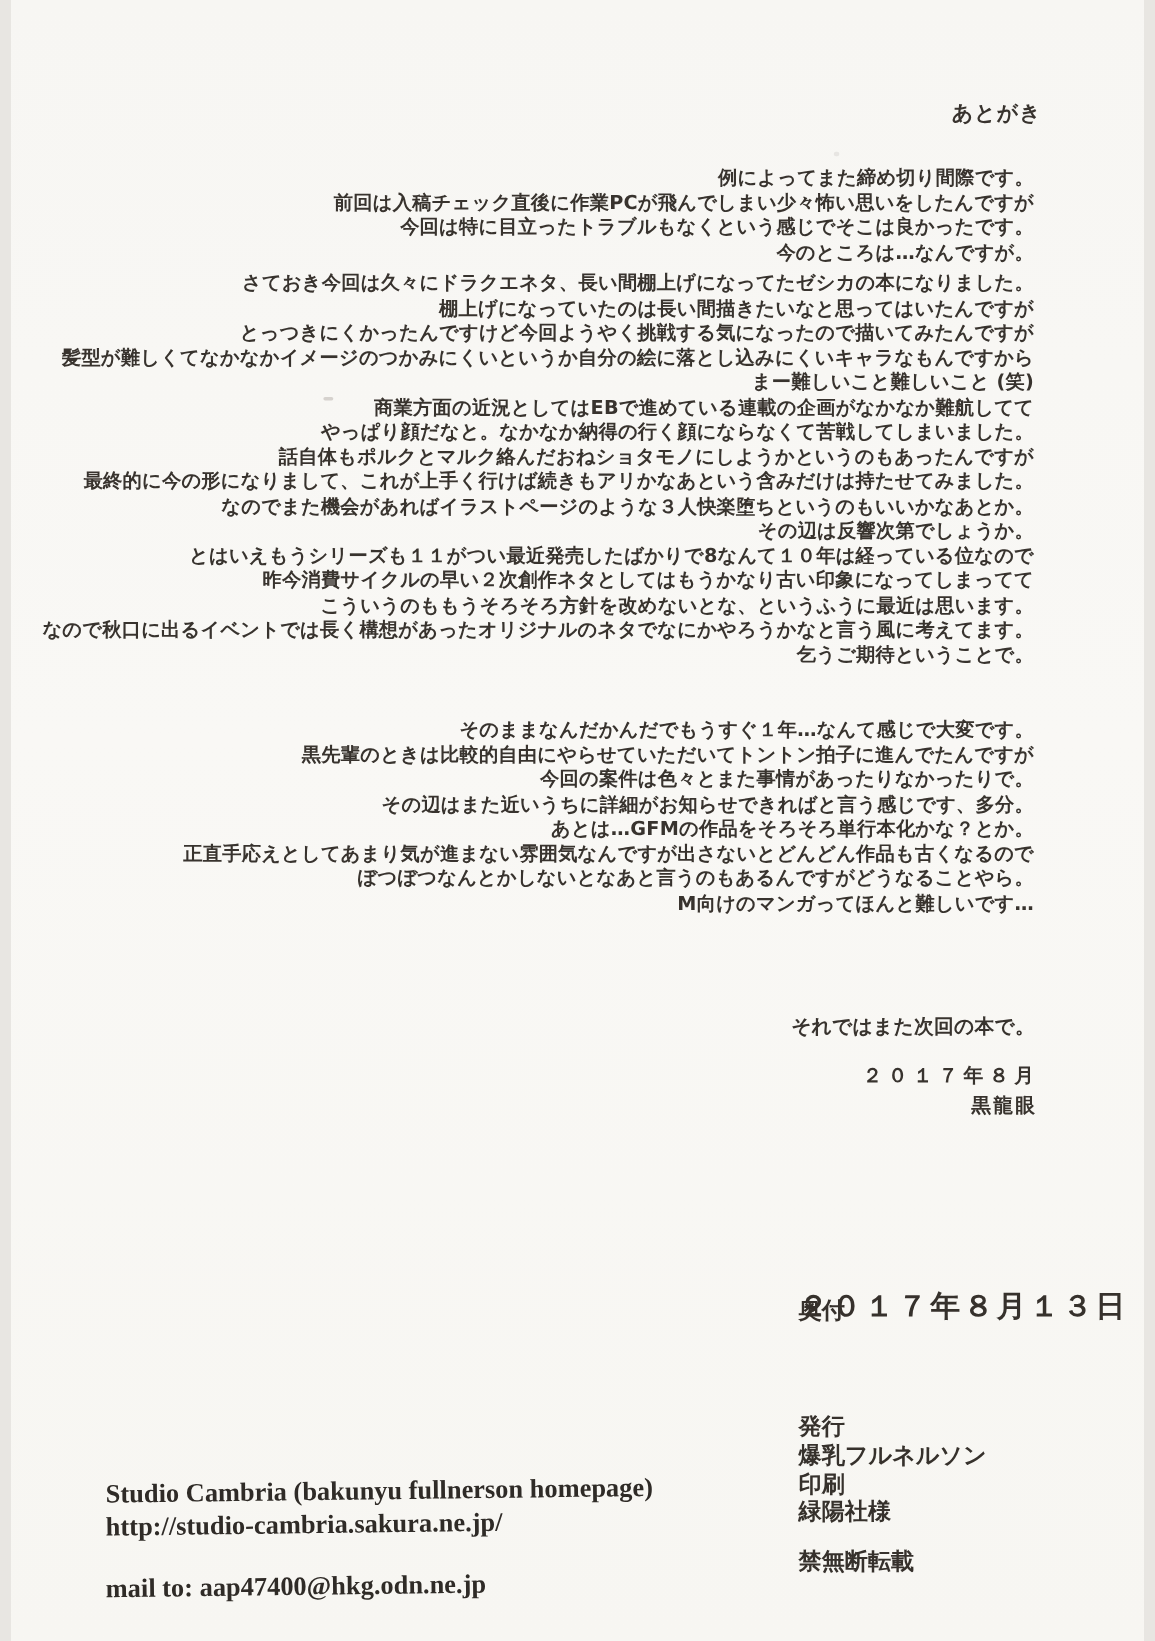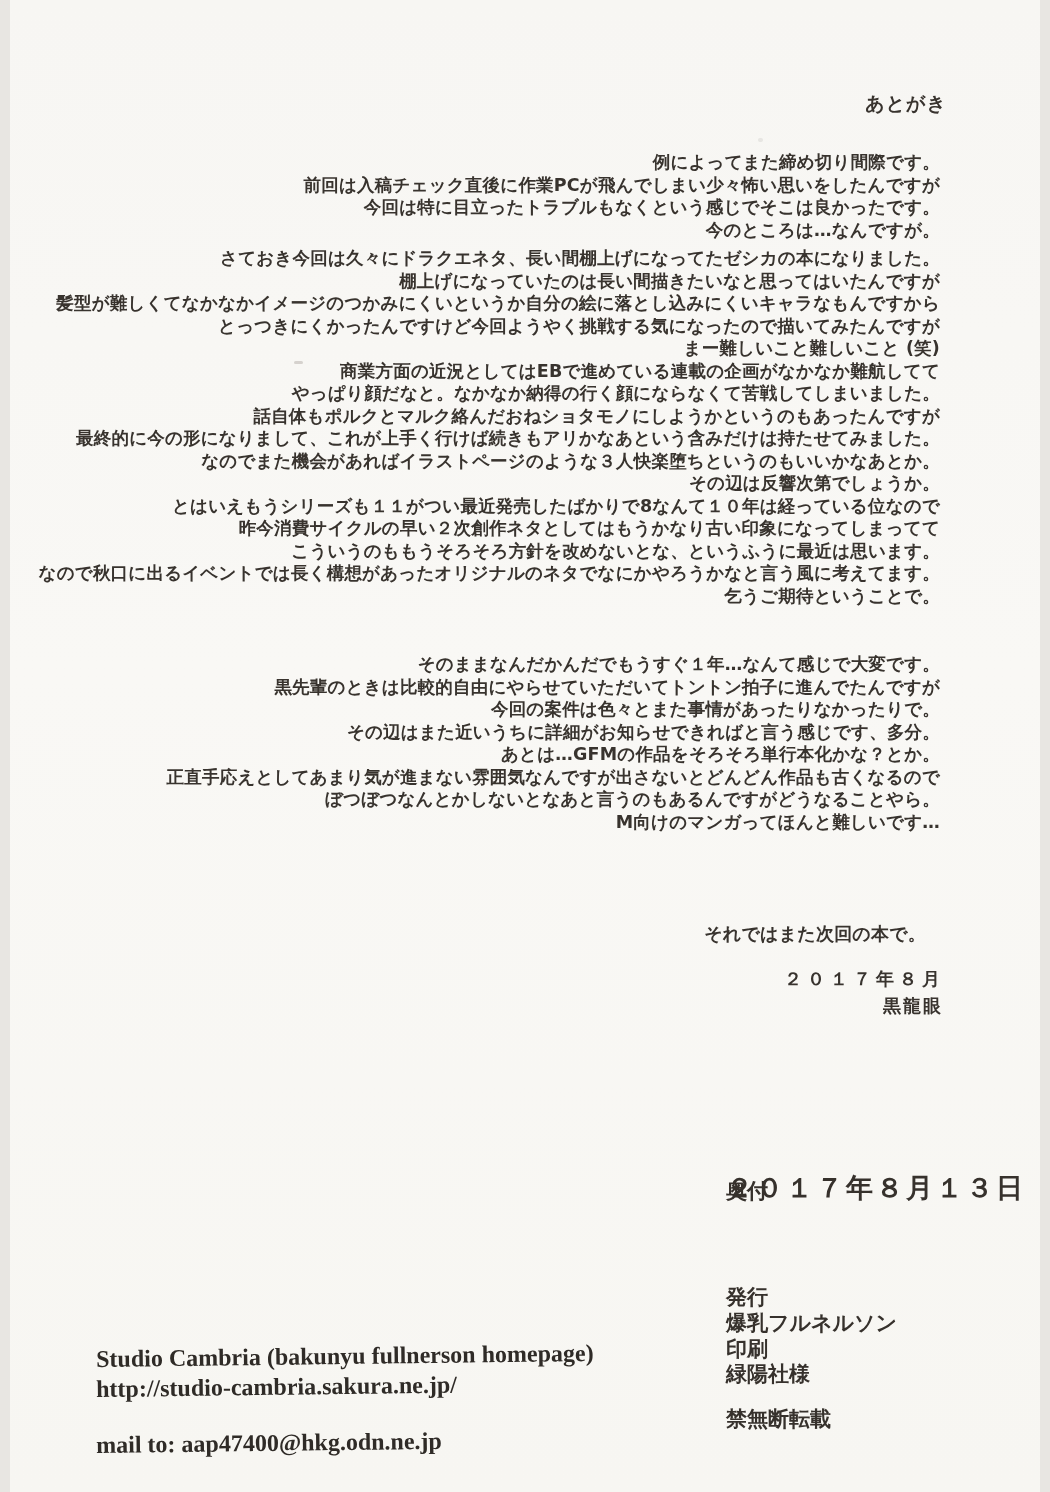--- a/index.html
+++ b/index.html
@@ -22,21 +22,21 @@
     font-size: 17.5px;
     line-height: 22.5px;
     letter-spacing: 0.2px;
     white-space: nowrap;
   }
   .jp-block .line { white-space: nowrap; }
   .heading  { top: 92px;  right: 93px; font-size: 19px; letter-spacing: 1px; }
   .para1    { top: 151px; }
   .para2    { top: 247px; }
   .para3    { top: 653px; }
-  .closing  { top: 923px;  right: 114px; font-size: 18px; }
+  .closing  { top: 923px;  right: 99px; font-size: 18px; }
   .sig-date { top: 968px;  right: 95px;  font-size: 18px; letter-spacing: 5px; }
   .sig-name { top: 995px;  right: 97px;  font-size: 18px; letter-spacing: 2px; }
 
   
   .col-item {
     position: absolute;
     left: 716px;
     text-align: left;
     color: #36312c;
     font-weight: 700;
@@ -89,22 +89,22 @@
   <div class="jp-block para1">
       <div class="line">例によってまた締め切り間際です。</div>
       <div class="line">前回は入稿チェック直後に作業PCが飛んでしまい少々怖い思いをしたんですが</div>
       <div class="line">今回は特に目立ったトラブルもなくという感じでそこは良かったです。</div>
       <div class="line">今のところは…なんですが。</div>
     </div>
 
   <div class="jp-block para2">
       <div class="line">さておき今回は久々にドラクエネタ、長い間棚上げになってたゼシカの本になりました。</div>
       <div class="line">棚上げになっていたのは長い間描きたいなと思ってはいたんですが</div>
+      <div class="line">とっつきにくかったんですけど今回ようやく挑戦する気になったので描いてみたんですが</div>
       <div class="line">髪型が難しくてなかなかイメージのつかみにくいというか自分の絵に落とし込みにくいキャラなもんですから</div>
-      <div class="line">とっつきにくかったんですけど今回ようやく挑戦する気になったので描いてみたんですが</div>
       <div class="line">まー難しいこと難しいこと (笑)</div>
       <div class="line">商業方面の近況としてはEBで進めている連載の企画がなかなか難航してて</div>
       <div class="line">やっぱり顔だなと。なかなか納得の行く顔にならなくて苦戦してしまいました。</div>
       <div class="line">話自体もポルクとマルク絡んだおねショタモノにしようかというのもあったんですが</div>
       <div class="line">最終的に今の形になりまして、これが上手く行けば続きもアリかなあという含みだけは持たせてみました。</div>
       <div class="line">なのでまた機会があればイラストページのような３人快楽堕ちというのもいいかなあとか。</div>
       <div class="line">その辺は反響次第でしょうか。</div>
       <div class="line">とはいえもうシリーズも１１がつい最近発売したばかりで8なんて１０年は経っている位なので</div>
       <div class="line">昨今消費サイクルの早い２次創作ネタとしてはもうかなり古い印象になってしまってて</div>
       <div class="line">こういうのももうそろそろ方針を改めないとな、というふうに最近は思います。</div>

